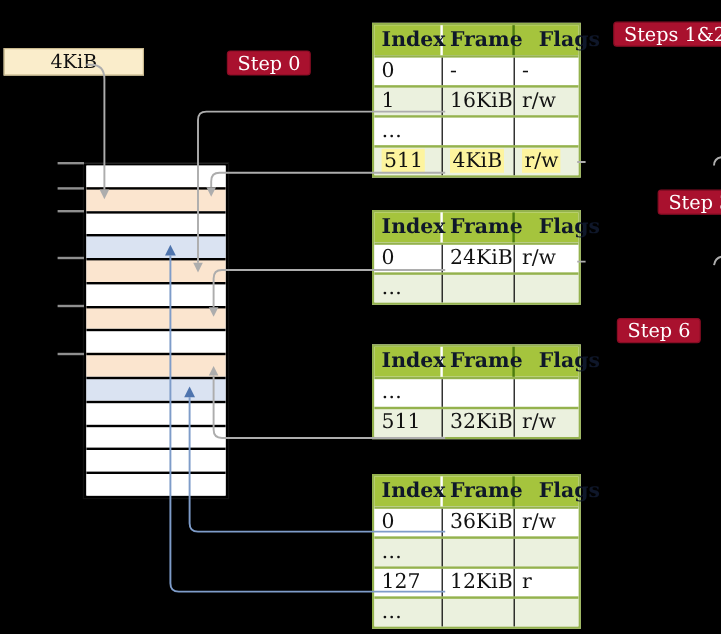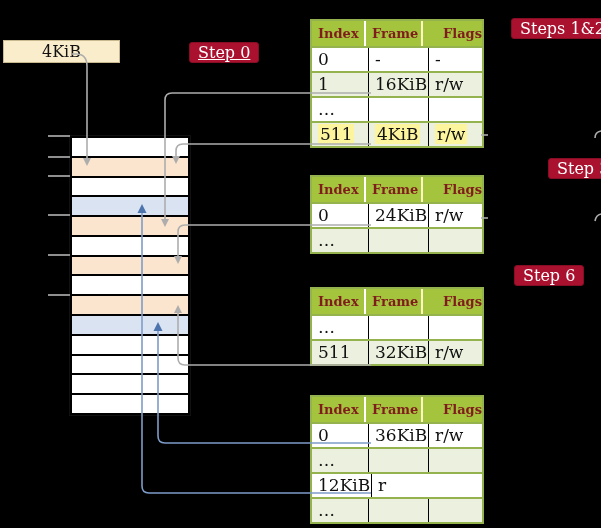--- a/index.html
+++ b/index.html
@@ -8,44 +8,44 @@
 
   
   .box4k{position:absolute;left:3px;top:40px;width:115px;height:21px;
     background:var(--box-cream,#FAEDCB);border:1px solid #C9B98E;
     text-align:center;line-height:21px;font-size:16px;color:#111;}
 
   
   .badge{position:absolute;background:var(--badge-bg,#A9112E);color:var(--badge-text,#fff);
     font-size:16px;line-height:17px;padding:1px 8px;border-radius:3px;
     border:1px solid #870D24;white-space:nowrap;}
-  .b-step0{left:189px;top:42px;text-decoration:underline;}
+  .b-step0{left:189px;top:42px;}
   .b-steps12{left:511px;top:18px;}
   .b-step3{left:548px;top:158px;}
   .b-step4{left:514px;top:265px;}
 
   
   .memcol{position:absolute;left:70px;top:136px;width:120px;height:279px;
     border:2px solid #000;background:#fff;display:flex;flex-direction:column;
     box-sizing:border-box;outline:1px solid #111;}
   .mrow{flex:1;border-top:2px solid #000;}
   .mrow:first-child{border-top:none;}
   .mrow.white{background:#ffffff;}
   .mrow.peach{background:var(--frame-peach,#FBE5CF);}
   .mrow.blue{background:var(--frame-blue,#DAE3F2);}
 
   .tick{position:absolute;left:48px;width:22px;height:2px;background:#8F8F8F;}
 
   
   .ptable{position:absolute;left:310px;width:170px;border:2px solid var(--table-border,#94B24D);
     box-sizing:content-box;background:#fff;}
   .thead{display:flex;background:var(--table-header-bg,#A5C43D);height:25px;line-height:25px;}
-  .th{font-weight:bold;color:#7f1d1d;font-size:13px;padding-left:6px;box-sizing:border-box;}
+  .th{font-weight:bold;color:#0f172a;font-size:17px;padding-left:6px;box-sizing:border-box;}
   .th.c1{width:57px;border-right:2px solid #fff;}
-  .th.c2{width:60px;border-right:2px solid #fef9c3;}
+  .th.c2{width:60px;border-right:2px solid #4d7c0f;}
   .th.c3{flex:1;padding-left:20px;}
   .trow{display:flex;height:25px;line-height:22px;border-top:2px solid var(--table-border,#94B24D);
     box-sizing:border-box;font-size:17px;color:#111;background:#fff;}
   .trow.alt{background:var(--table-row-alt,#EBF1DE);}
   .td{padding-left:6px;box-sizing:border-box;overflow:hidden;}
   .td.c1{width:57px;border-right:1px solid #000;}
   .td.c2{width:60px;border-right:1px solid #000;}
   .td.c3{flex:1;}
   .hl{background:var(--highlight,#FDF49E);padding:0 2px;}
 
@@ -165,20 +165,21 @@
       <div class="td c1">0</div>
       <div class="td c2">36KiB</div>
       <div class="td c3">r/w</div>
     </div>
     <div class="trow alt">
       <div class="td c1">…</div>
       <div class="td c2"></div>
       <div class="td c3"></div>
     </div>
     <div class="trow">
+      <div class="td c1">127</div>
       <div class="td c2">12KiB</div>
       <div class="td c3">r</div>
     </div>
     <div class="trow alt">
       <div class="td c1">…</div>
       <div class="td c2"></div>
       <div class="td c3"></div>
     </div>
   </div>
 

